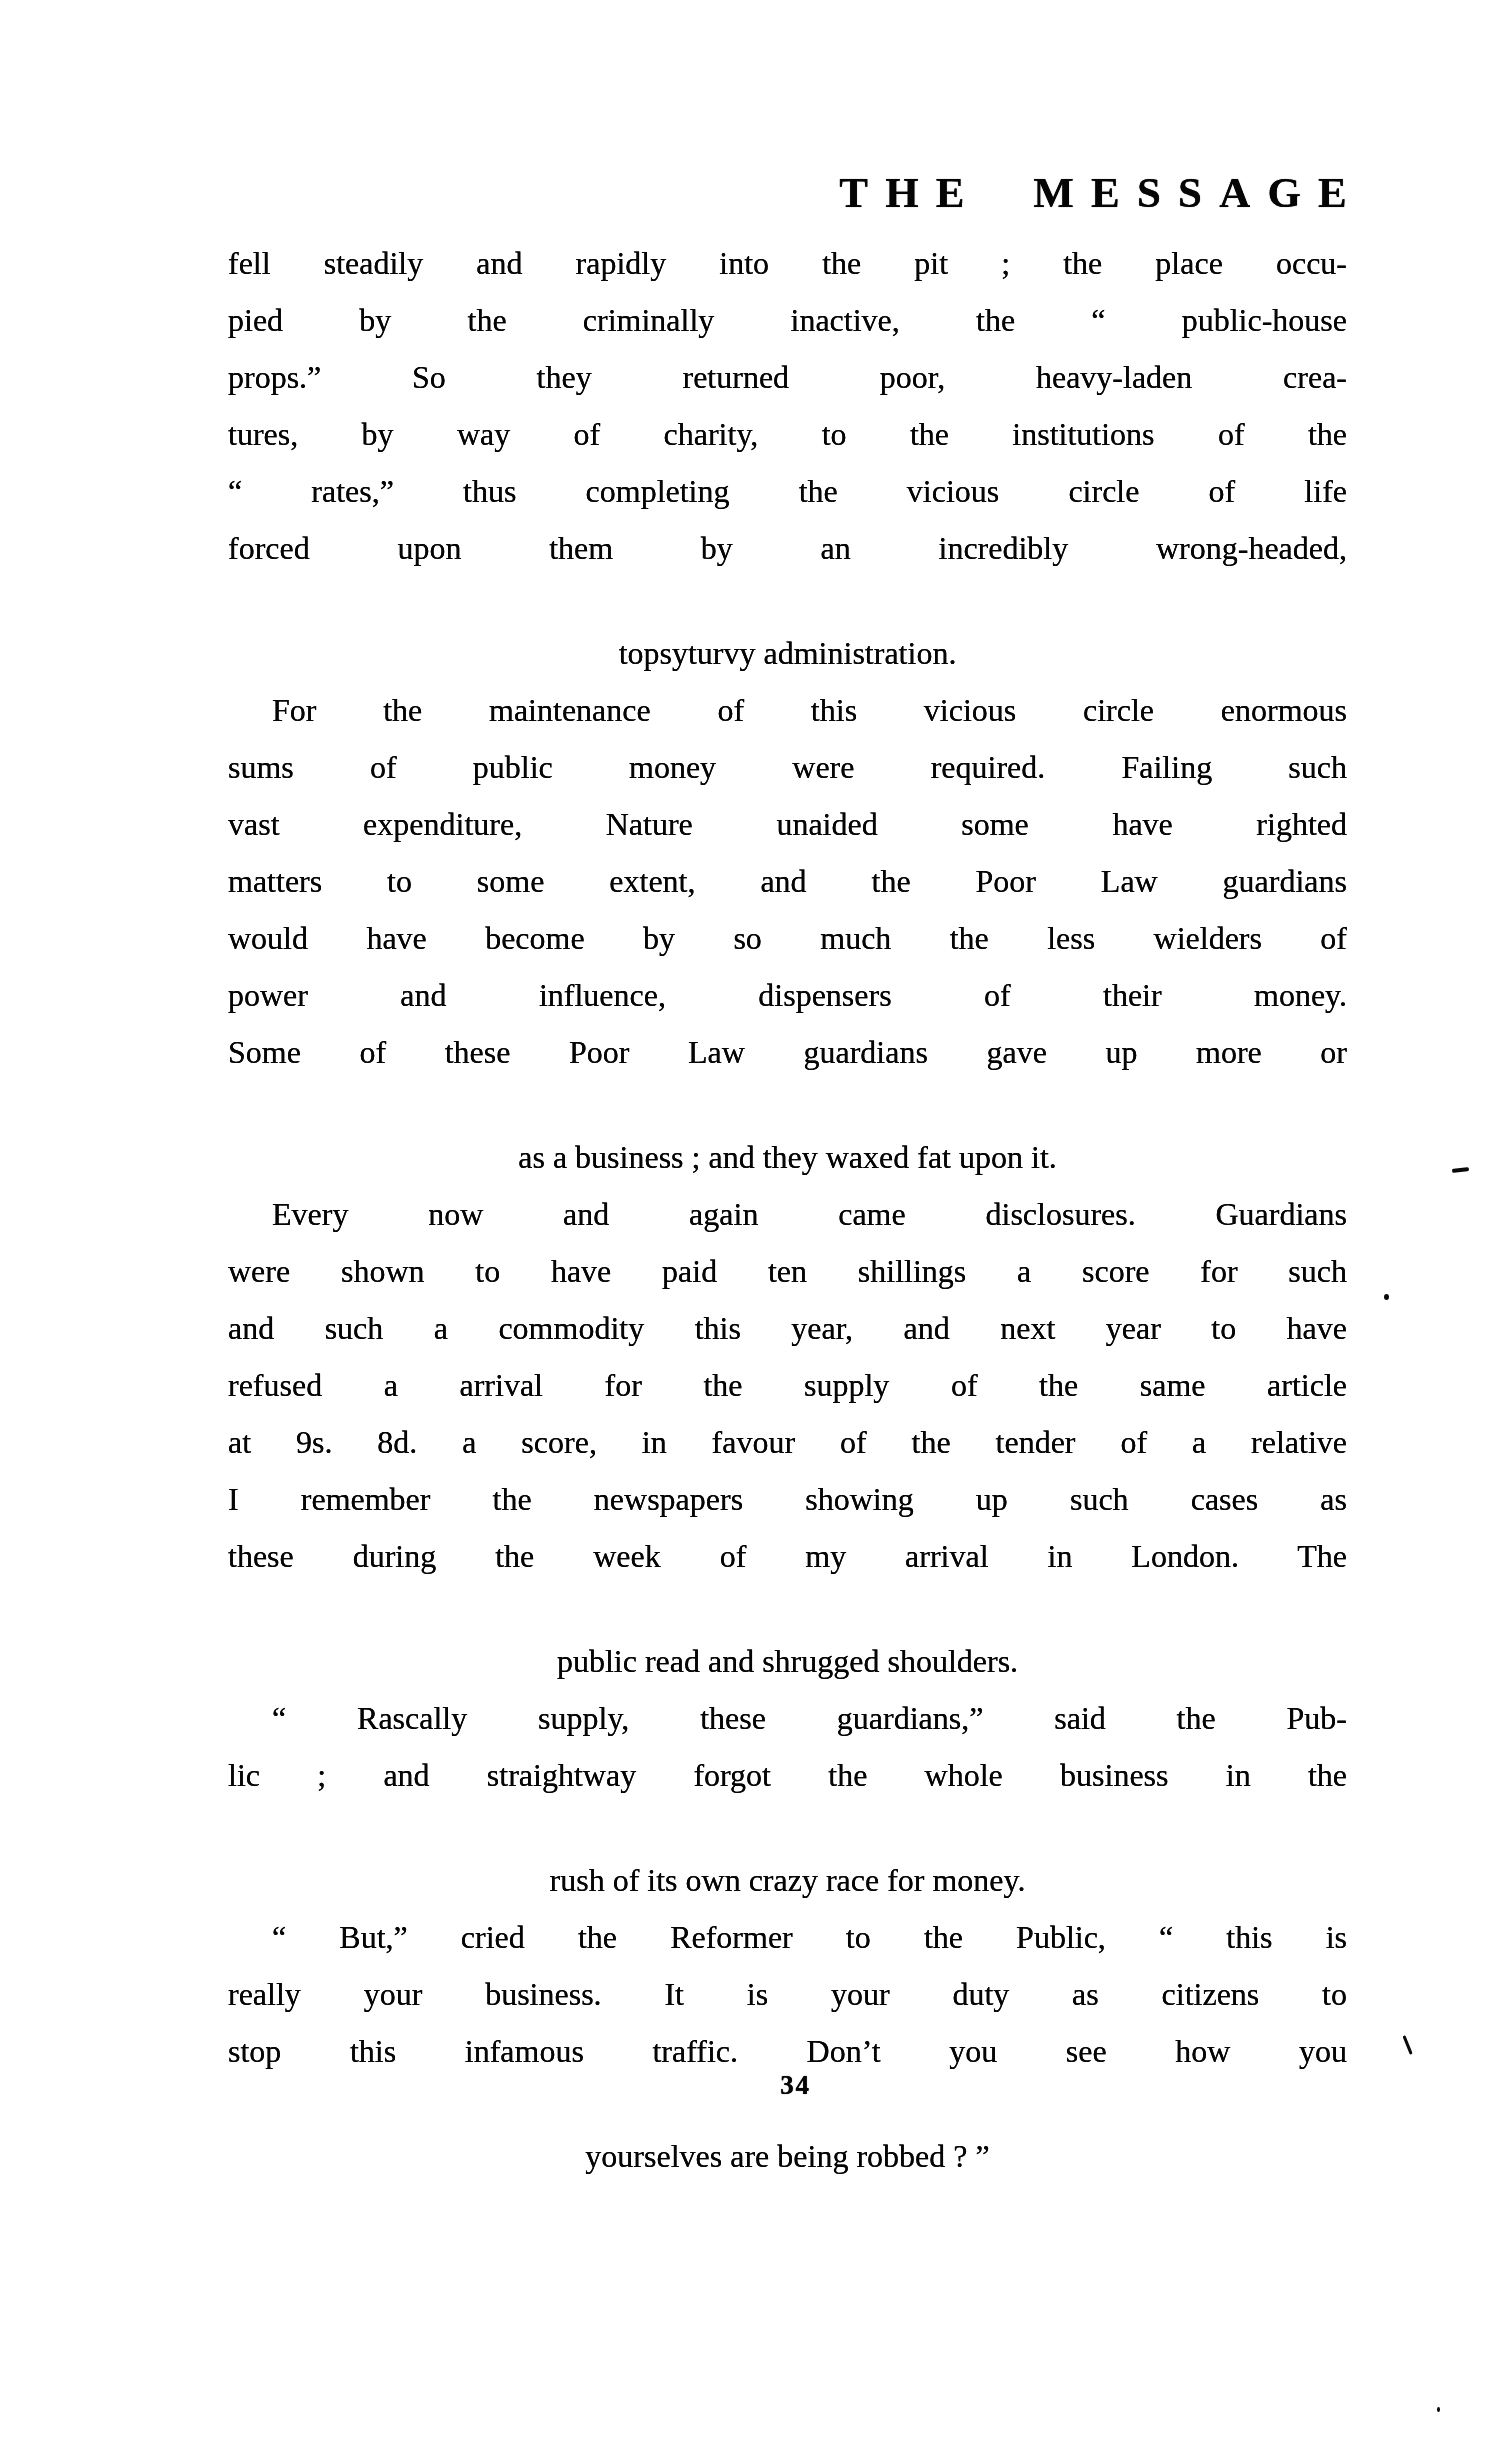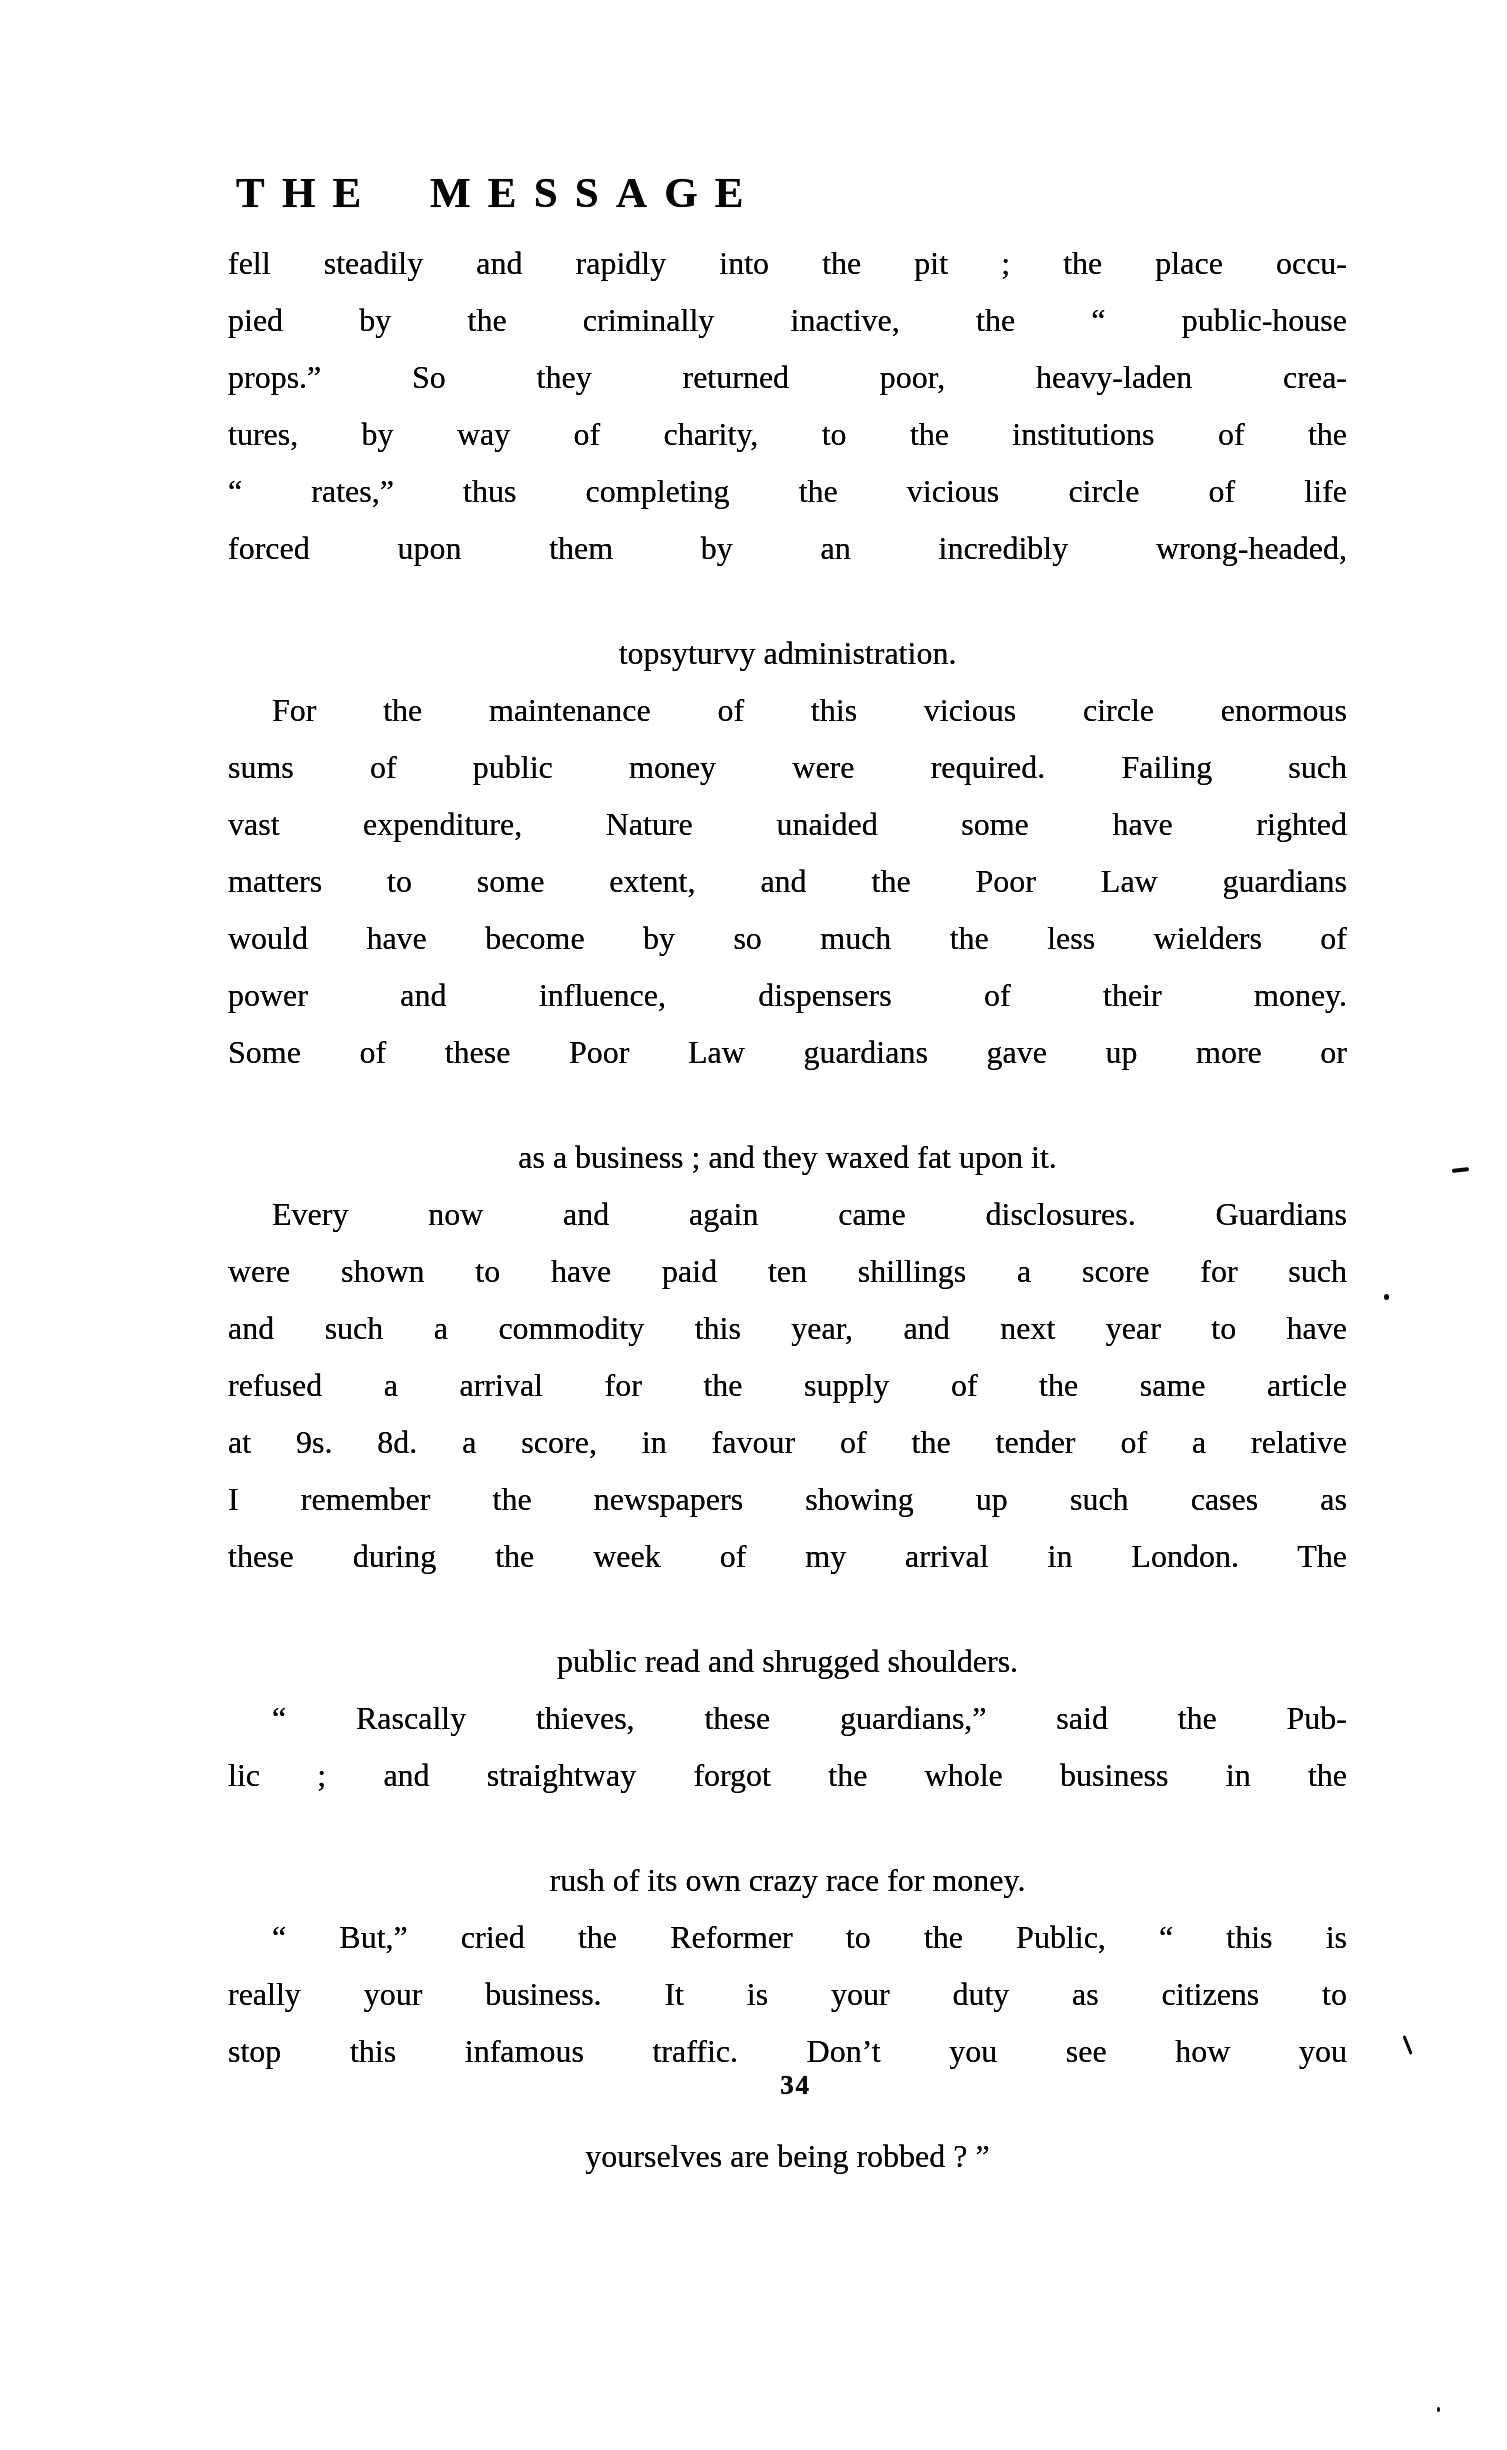--- a/index.html
+++ b/index.html
@@ -15,21 +15,21 @@
     overflow: hidden;
     font-family: "Liberation Serif", "DejaVu Serif", serif;
     color: #050505;
   }
   
   #running-head {
     position: absolute;
     left: 236px;
     top: 168px;
     width: 1128px;
-    text-align: left;
+    text-align: right;
     font-size: 43px;
     font-weight: 700;
     letter-spacing: 0.40em;
     word-spacing: 0.55em;
     text-shadow: 0 0 0.7px #000;
     white-space: nowrap;
   }
   
   #text-block {
     position: absolute;
@@ -119,21 +119,21 @@
       <div class="line">Some of these Poor Law guardians gave up more or</div>
       <div class="line last">as a business ; and they waxed fat upon it.</div>
       <div class="line indent">Every now and again came disclosures. Guardians</div>
       <div class="line">were shown to have paid ten shillings a score for such</div>
       <div class="line">and such a commodity this year, and next year to have</div>
       <div class="line">refused a arrival for the supply of the same article</div>
       <div class="line">at 9s. 8d. a score, in favour of the tender of a relative</div>
       <div class="line">I remember the newspapers showing up such cases as</div>
       <div class="line">these during the week of my arrival in London. The</div>
       <div class="line last">public read and shrugged shoulders.</div>
-      <div class="line indent">“ Rascally thieves, these guardians,” said the Pub-</div>
+      <div class="line indent">“ Rascally supply, these guardians,” said the Pub-</div>
       <div class="line">lic ; and straightway forgot the whole business in the</div>
       <div class="line last">rush of its own crazy race for money.</div>
       <div class="line indent">“ But,” cried the Reformer to the Public, “ this is</div>
       <div class="line">really your business. It is your duty as citizens to</div>
       <div class="line">stop this infamous traffic. Don’t you see how you</div>
       <div class="line last">yourselves are being robbed ? ”</div>
     </div>
 
   <div id="page-number">34</div>
 

